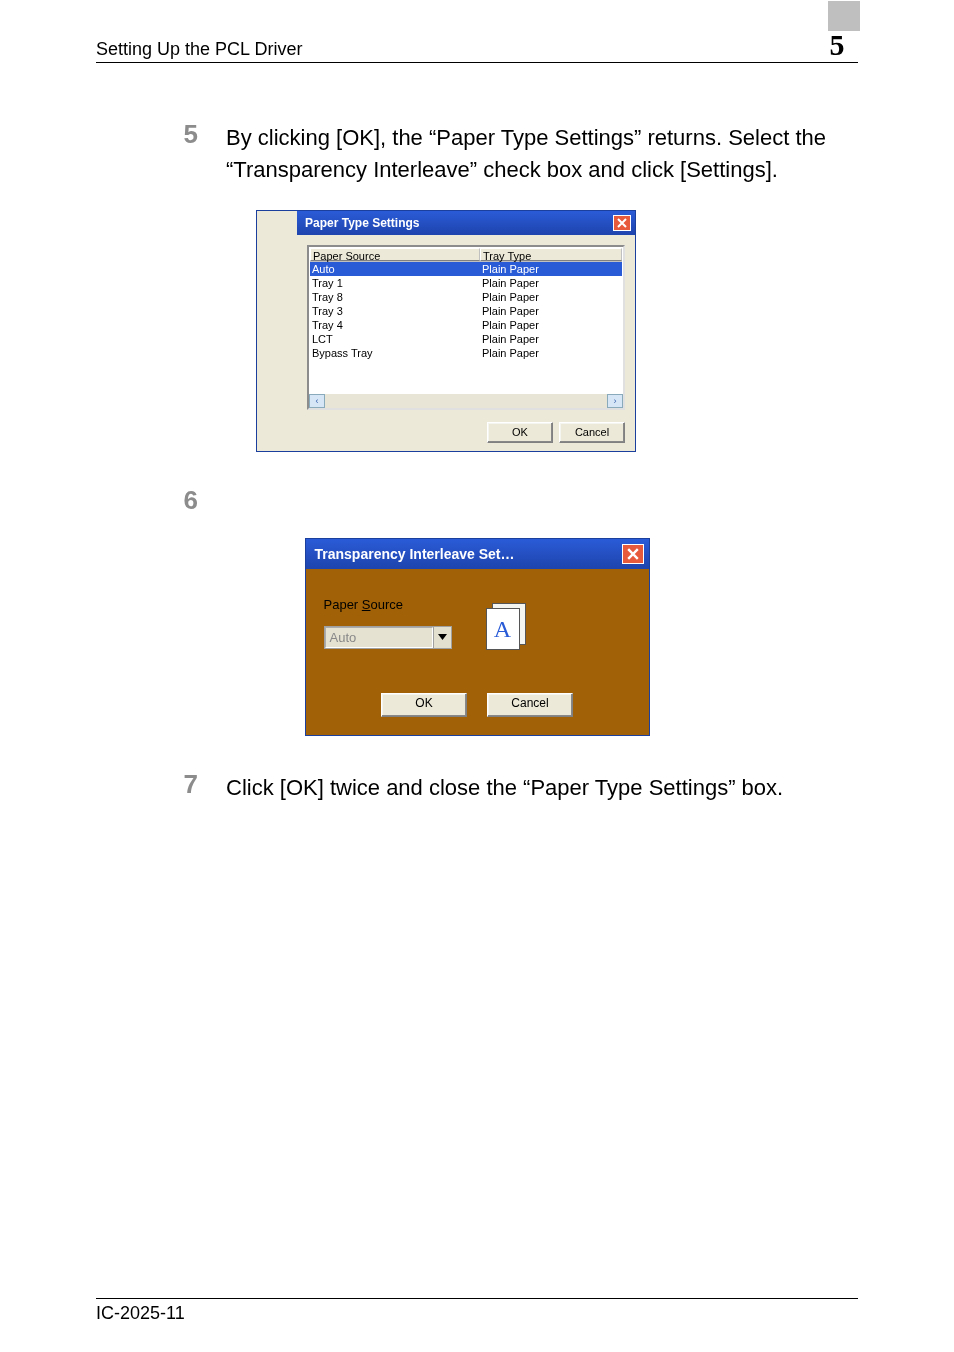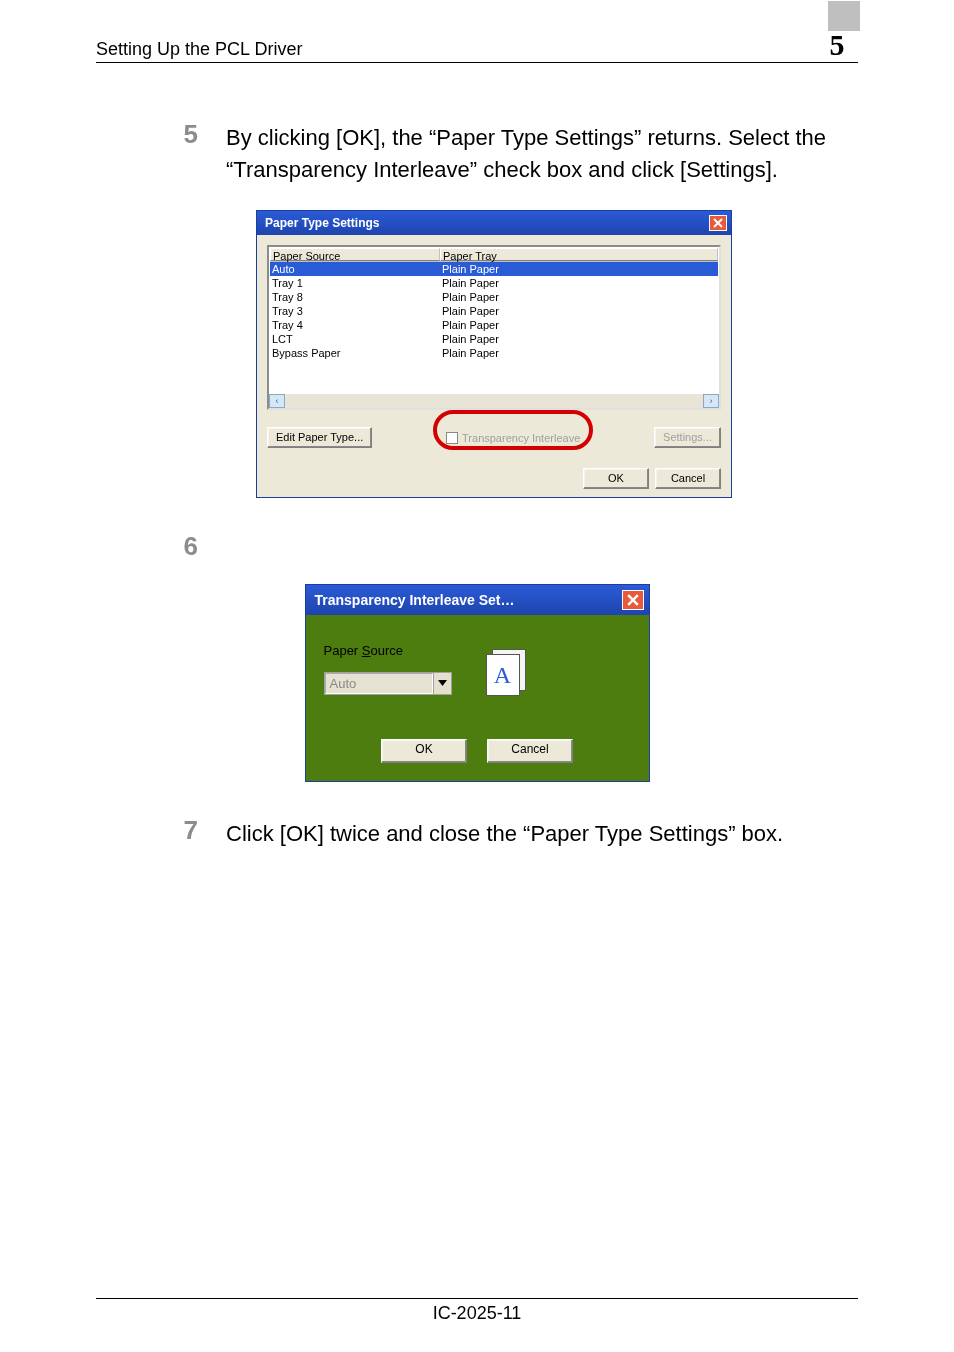--- a/index.html
+++ b/index.html
@@ -68,25 +68,26 @@
     font-size: 22px;
     line-height: 1.45;
     padding-top: 2px;
   }
   .dialog-figure {
     margin: 12px 0 34px 0;
   }
 
   
   .dlg1 {
-    width: 476px;
+    width: 380px;
     border: 1px solid #1a3f9c;
     background: #ece9d8;
     font-family: Tahoma, Arial, sans-serif;
     font-size: 11px;
+    padding-left: 40px;
   }
   .dlg1-title {
     background: linear-gradient(to bottom, #2a5bd7, #1e44ad);
     color: #fff;
     font-weight: bold;
     font-size: 12px;
     padding: 4px 4px 4px 8px;
     display: flex;
     justify-content: space-between;
     align-items: center;
@@ -211,21 +212,21 @@
     justify-content: flex-end;
     gap: 6px;
     margin-top: 12px;
   }
 
   
   .dlg2 {
     position: relative;
     width: 345px;
     border: 1px solid #1a3f9c;
-    background: #4d7c0f;
+    background: #a16207;
     font-family: Tahoma, Arial, sans-serif;
     font-size: 12px;
     margin: 0 auto;
   }
   .dlg2-title {
     background: linear-gradient(to bottom, #2a5bd7, #1e44ad);
     color: #fff;
     font-weight: bold;
     font-size: 14px;
     padding: 5px 5px 5px 9px;
@@ -312,21 +313,21 @@
   }
 
   .footer {
     position: absolute;
     left: 96px;
     right: 96px;
     bottom: 28px;
     border-top: 1px solid #000;
     padding-top: 4px;
     display: flex;
-    justify-content: center;
+    justify-content: flex-start;
     font-size: 18px;
   }
 </style>
 </head>
 <body>
 
 <div class="page">
 
   <div class="header-row">
     <div class="header-title">Setting Up the PCL Driver</div>
@@ -349,21 +350,21 @@
           <svg width="10" height="10" viewBox="0 0 10 10">
               <path d="M1 1 L9 9 M9 1 L1 9" stroke="#fff" stroke-width="2"></path>
             </svg>
         </span>
       </div>
       <div class="dlg1-body">
         <div class="listbox">
           <div class="listbox-inner">
             <div class="list-header">
               <div class="col1">Paper Source</div>
-              <div class="col2">Paper Tray</div>
+              <div class="col2">Tray Type</div>
             </div>
             <div class="list-row row-selected">
               <div class="col1">Auto</div>
               <div class="col2">Plain Paper</div>
             </div>
             <div class="list-row">
               <div class="col1">Tray 1</div>
               <div class="col2">Plain Paper</div>
             </div>
             <div class="list-row">
@@ -376,42 +377,31 @@
             </div>
             <div class="list-row">
               <div class="col1">Tray 4</div>
               <div class="col2">Plain Paper</div>
             </div>
             <div class="list-row">
               <div class="col1">LCT</div>
               <div class="col2">Plain Paper</div>
             </div>
             <div class="list-row">
-              <div class="col1">Bypass Paper</div>
+              <div class="col1">Bypass Tray</div>
               <div class="col2">Plain Paper</div>
             </div>
           </div>
           <div class="hscroll">
             <div class="arrow">‹</div>
             <div class="track"></div>
             <div class="arrow">›</div>
           </div>
         </div>
 
-        <div class="dlg1-controls">
-          <div class="xp-btn" style="min-width:92px">Edit Paper Type...</div>
-          <div class="ring-wrap">
-            <div class="chk">
-              <span class="box"></span>
-              <span>Transparency Interleave</span>
-            </div>
-            <div class="ring"></div>
-          </div>
-          <div class="xp-btn disabled" style="min-width:58px">Settings...</div>
-        </div>
 
         <div class="dlg1-actions">
           <div class="xp-btn">OK</div>
           <div class="xp-btn">Cancel</div>
         </div>
       </div>
     </div>
   </div>
 
   <div class="step">

